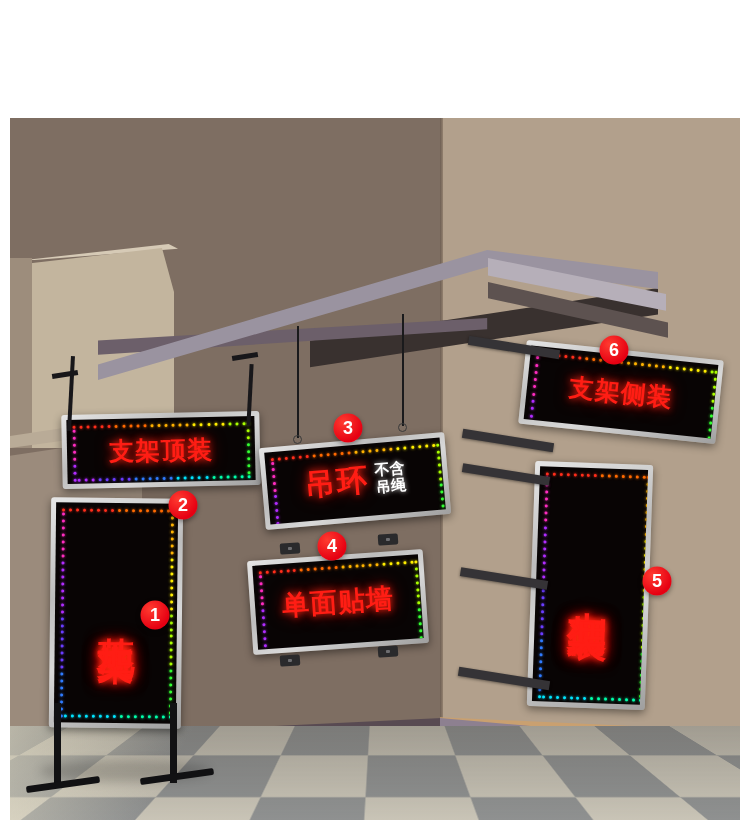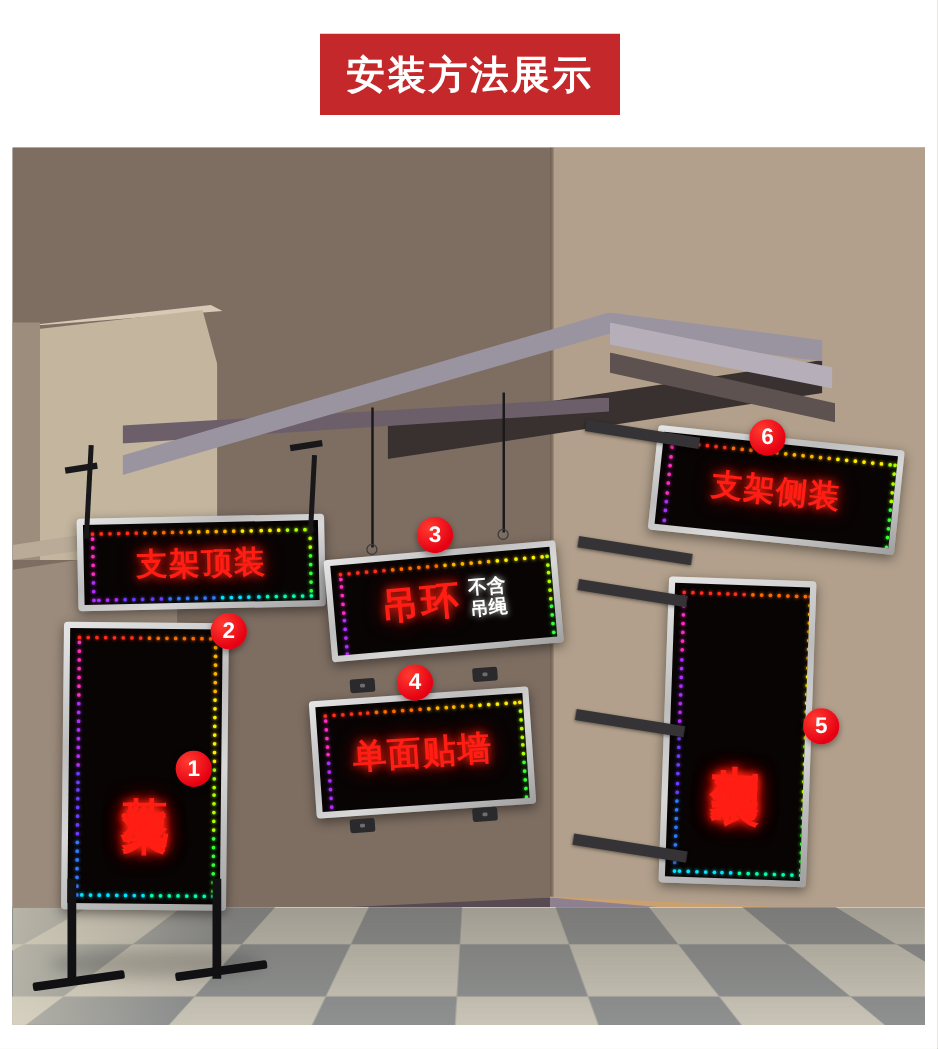--- a/index.html
+++ b/index.html
@@ -212,23 +212,20 @@
   .shadow-soft{
     position:absolute; background:rgba(0,0,0,0.17);
     filter:blur(5px); border-radius:50%; z-index:1;
   }
 </style>
 </head>
 <body>
 
 <div id="page">
 
-  <div class="title-banner">
-    <span class="txt">安装方法展示</span>
-  </div>
 
   <div class="scene">
 
     <div class="wall-left"></div>
     <div class="wall-right"></div>
     <div class="corner-edge"></div>
 
     <div class="bg-block-top"></div>
     <div class="bg-block"></div>
     <div class="bg-block-side"></div>

